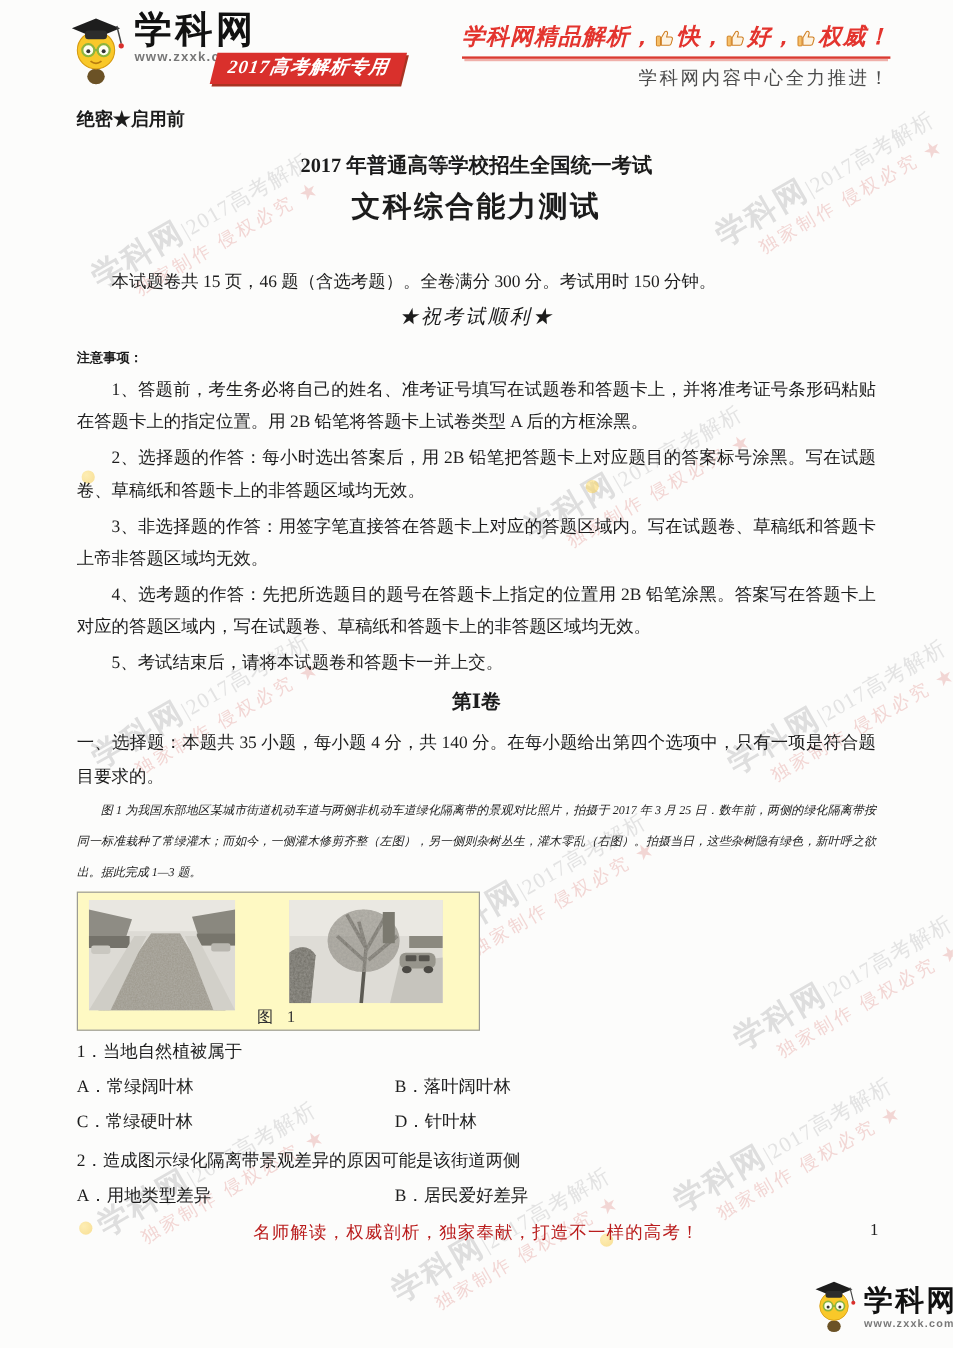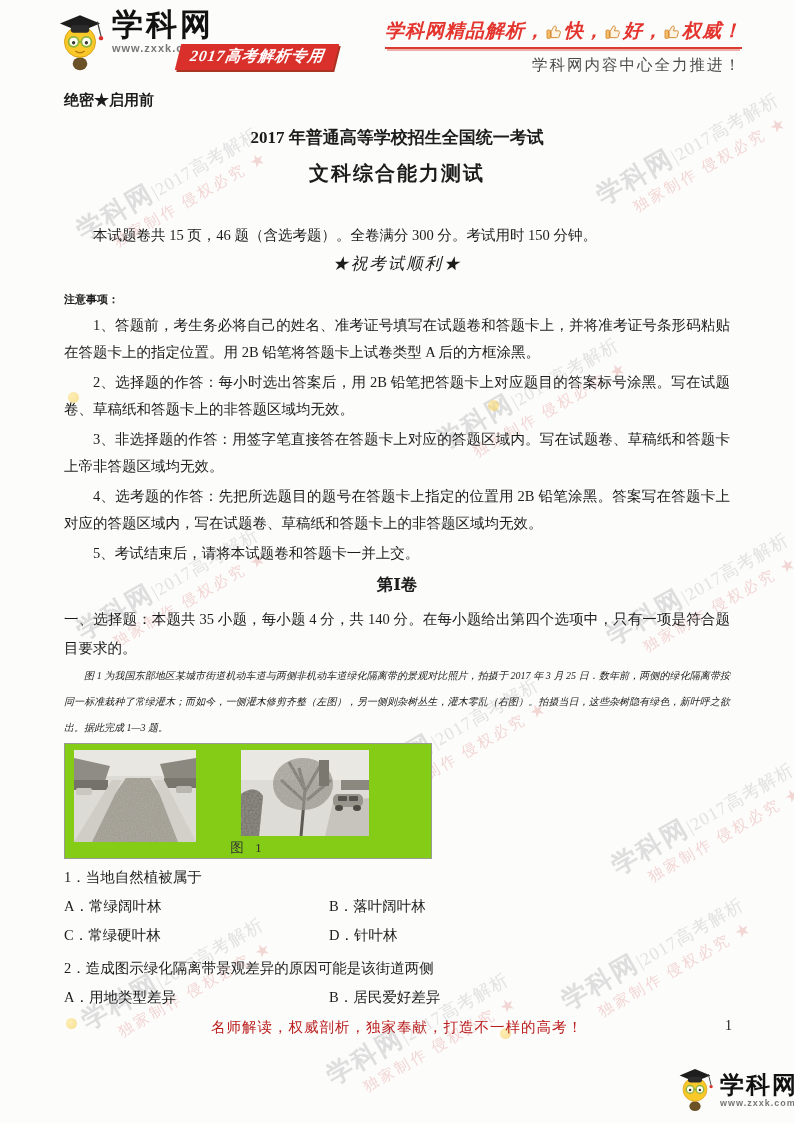--- a/index.html
+++ b/index.html
@@ -31,32 +31,32 @@
   .slogan{position:absolute;right:52px;top:12px;text-align:right;margin-left:42px;}
   .slogan-line{display:inline-block;color:#e3342e;font-weight:bold;font-style:italic;
     font-size:19px;letter-spacing:1px;border-bottom:2px solid #da3a30;
     box-shadow:0 4px 0 -2px #efb0aa;padding-bottom:3px;}
   .thumb{display:inline-block;width:17px;height:15px;vertical-align:-2px;margin:0 1px;}
   .tagline{margin-top:6px;color:#4c4c4c;font-size:15.5px;letter-spacing:2px;font-family:"Liberation Sans",sans-serif;}
   
   .content{position:absolute;left:64px;top:90px;width:666px;z-index:1;text-align:justify;}
   .classification{font-weight:bold;font-size:15px;line-height:20px;}
   .exam-title{margin-top:16px;text-align:center;font-weight:bold;font-size:17px;line-height:24px;}
-  .subject-title{margin-top:4px;text-align:center;font-weight:bold;font-size:20px;line-height:38px;letter-spacing:2px;}
+  .subject-title{margin-top:4px;text-align:center;font-weight:bold;font-size:24px;line-height:38px;letter-spacing:2px;}
   .exam-info{margin-top:33px;line-height:21px;text-indent:2em;}
   .wish{margin-top:6px;text-align:center;font-size:16.5px;line-height:24px;font-style:italic;letter-spacing:2px;}
   .notice-title{margin-top:14px;font-weight:bold;font-size:11px;line-height:19px;}
   .notice{margin:0;margin-top:3px;line-height:27px;text-indent:2em;}
   .notice:first-of-type{margin-top:3px;}
   .part-title{margin-top:7px;text-align:center;font-weight:bold;font-size:16.5px;line-height:22px;}
   .section-intro{margin-top:9px;line-height:29px;}
   .passage{line-height:26px;text-indent:2em;font-style:italic;font-size:10px;}
   
   .figure-box{margin-top:2px;width:334px;height:114px;border:1px solid #9b9b96;
-    background:#84cc16;position:relative;padding-left:32px;}
+    background:#fef9c3;position:relative;}
   .photo{position:absolute;top:6px;}
   .photo.left{left:9px;}
   .photo.right{left:176px;}
   .figure-caption{position:absolute;left:0;right:0;bottom:1px;text-align:center;
     font-size:13.5px;color:#333;letter-spacing:4px;}
   
   .q-stem{margin-top:4px;line-height:29px;}
   .opt-grid{display:grid;grid-template-columns:265px 1fr;line-height:29px;}
   
   .footer-slogan{position:absolute;left:0;width:794px;top:1018px;text-align:center;

